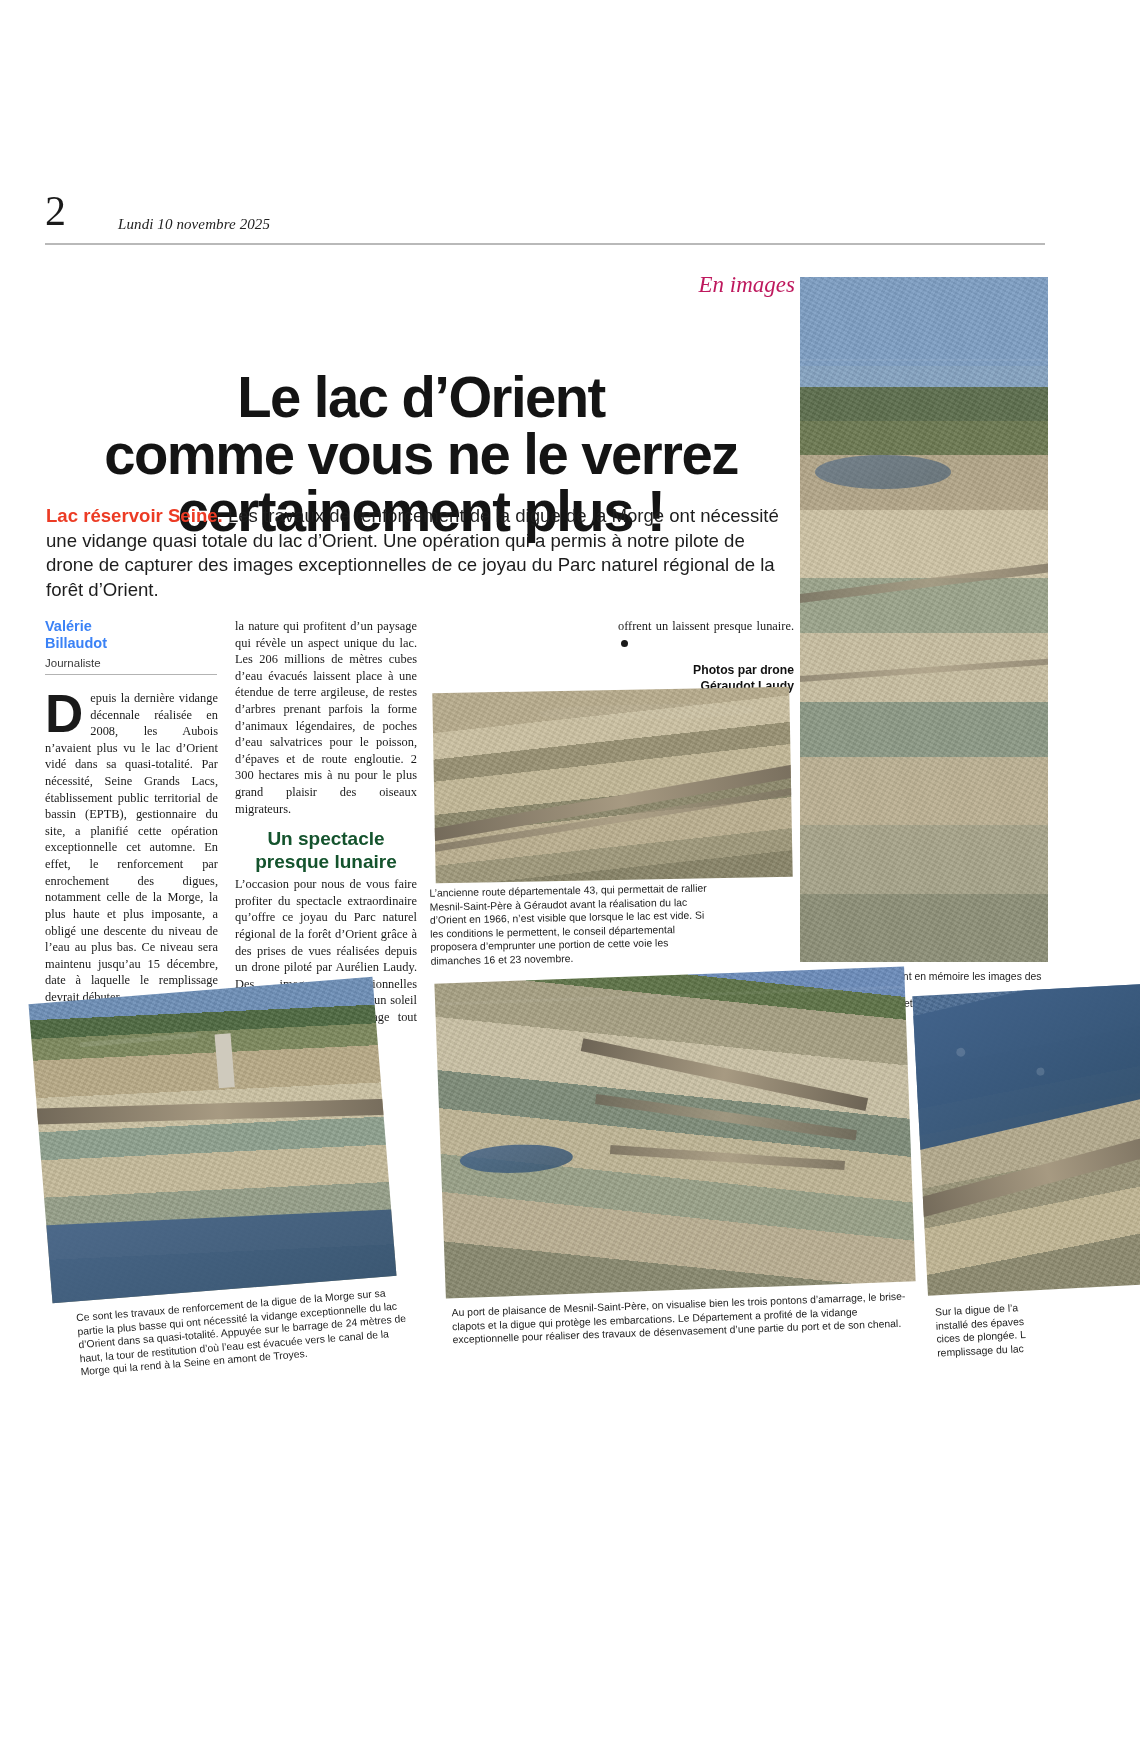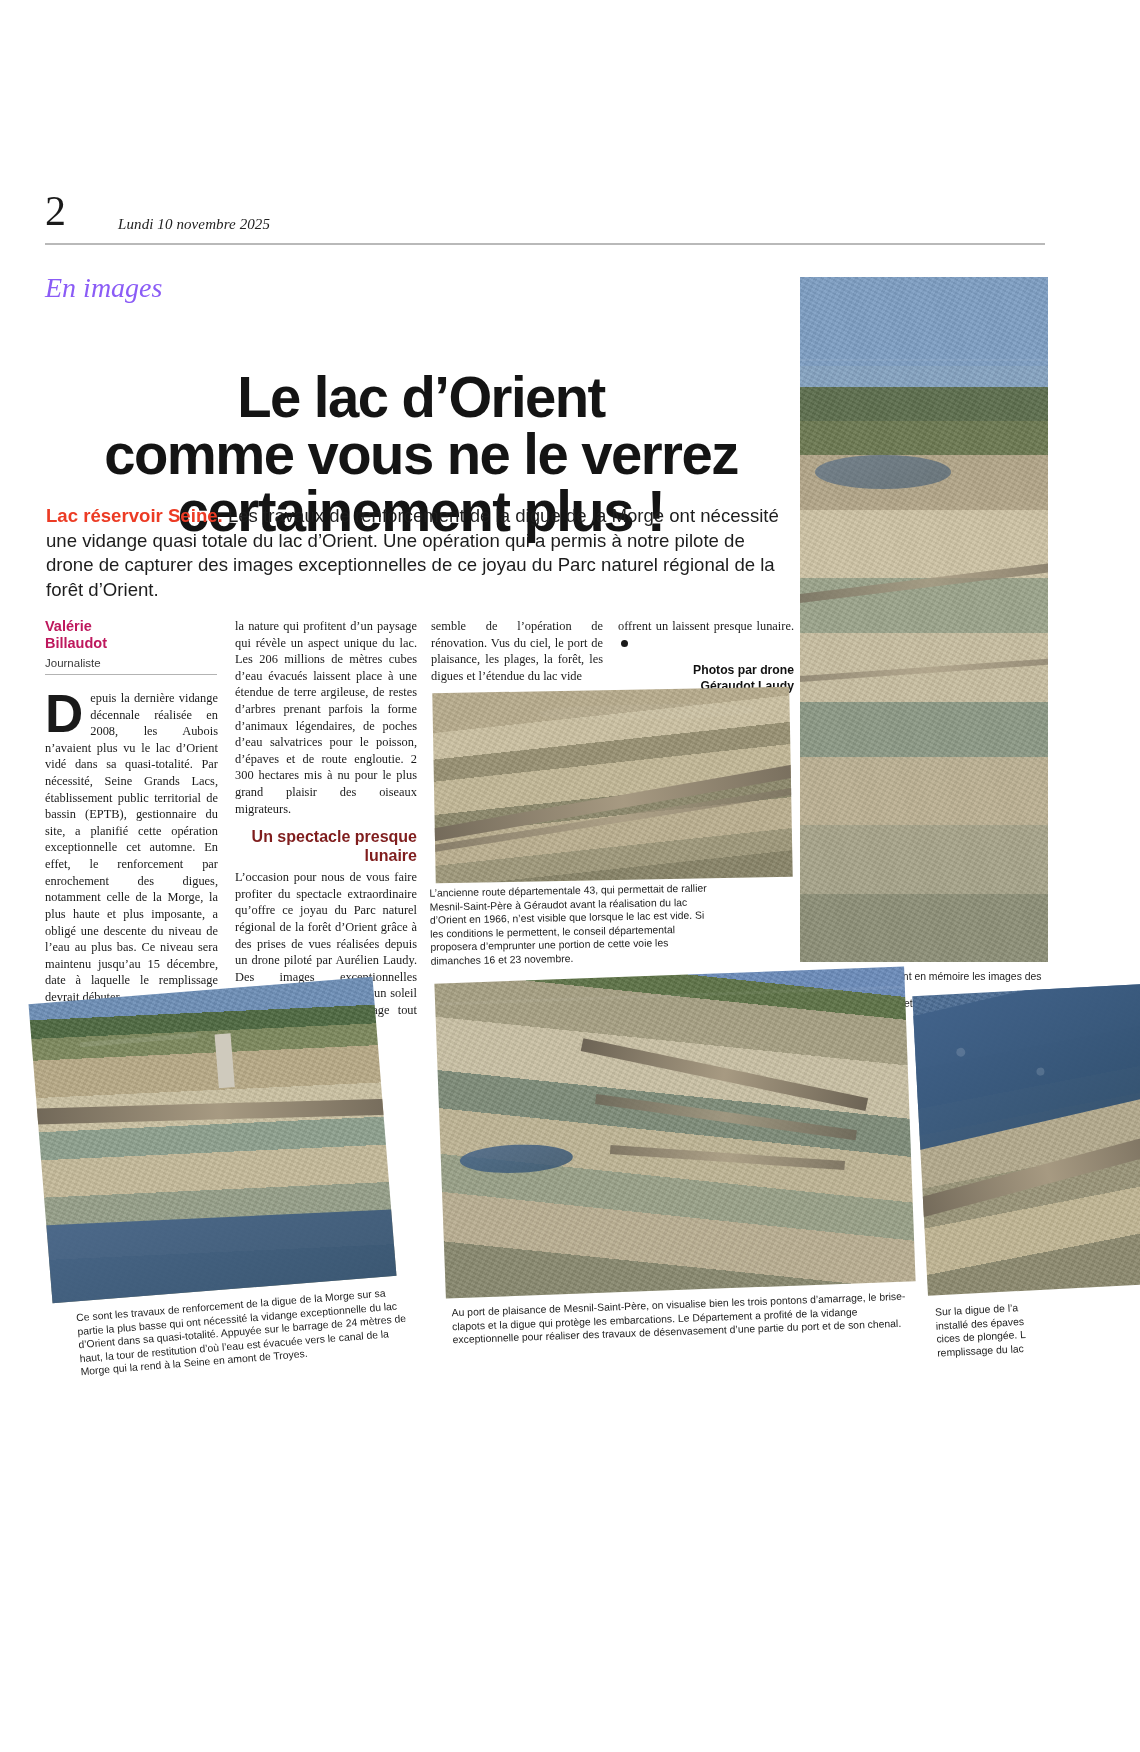--- a/index.html
+++ b/index.html
@@ -17,50 +17,50 @@
   .masthead{position:absolute;left:45px;top:196px;width:1000px;height:46px;}
   .folio{position:absolute;left:0;top:-6px;font-family:"Liberation Serif",serif;font-size:42px;font-weight:400;color:#1a1a1a;line-height:1;}
   .folio-date{position:absolute;left:73px;top:20px;font-family:"Liberation Serif",serif;font-size:15px;color:#222;letter-spacing:.1px;font-style:italic;}
   .rubric{position:absolute;left:320px;top:-4px;display:flex;align-items:center;gap:9px;}
   .rubric-dot{width:19px;height:19px;border-radius:50%;background:#ec3b24;display:block;}
   .rubric-title{font-family:"Liberation Sans",sans-serif;font-weight:700;font-size:32px;letter-spacing:-.6px;color:#171717;
     transform:scaleX(.92);transform-origin:left center;white-space:nowrap;}
   .rule-top{position:absolute;left:45px;top:243px;width:1000px;height:2px;background:#b9b9b9;}
 
   
-  .kicker{position:absolute;left:45px;top:272px;width:750px;text-align:left;
-    font-family:"Liberation Serif",serif;font-style:italic;font-size:28px;color:#8b5cf6;}
+  .kicker{position:absolute;left:45px;top:272px;width:750px;text-align:right;
+    font-family:"Liberation Serif",serif;font-style:italic;font-size:23px;color:#be185d;}
   .headline{position:absolute;left:45px;top:330px;width:752px;text-align:center;
     font-family:"Liberation Sans",sans-serif;font-weight:700;font-size:58px;line-height:.98;
     letter-spacing:-1.6px;color:#141414;transform:scaleX(.97);transform-origin:center top;}
   .headline span{display:block;}
 
   
   .standfirst{position:absolute;left:46px;top:504px;width:750px;
     font-family:"Liberation Sans",sans-serif;font-size:18.6px;line-height:1.32;color:#1d1d1d;}
   .standfirst b{color:#ec3b24;font-weight:700;}
 
   
   .byline{position:absolute;left:45px;top:618px;width:172px;}
-  .byline-name{font-weight:700;font-size:14.5px;line-height:1.16;color:#be185d;}
+  .byline-name{font-weight:700;font-size:14.5px;line-height:1.16;color:#3b82f6;}
   .byline-role{font-size:11.5px;color:#3a3a3a;margin-top:5px;}
   .byline-rule{width:172px;height:1px;background:#b3b3b3;margin-top:5px;}
 
   
   .col{position:absolute;font-family:"Liberation Serif",serif;font-size:12.4px;line-height:1.34;
      text-align:justify;color:#1a1a1a;hyphens:auto;}
   .col p{margin:0 0 0 0;}
   .col1{left:45px;top:690px;width:173px;}
   .col2{left:235px;top:618px;width:182px;}
   .col3{left:431px;top:618px;width:172px;}
   .col4{left:618px;top:618px;width:176px;}
   .dropcap{float:left;font-family:"Liberation Sans",sans-serif;font-weight:700;font-size:53px;
     line-height:.82;margin:2px 7px 0 0;color:#1a1a1a;}
-  .subhead{font-family:"Liberation Sans",sans-serif;font-weight:700;font-size:16px;
-    line-height:1.18;color:#7f1d1d;margin:11px 0 3px 0;text-align:right;}
+  .subhead{font-family:"Liberation Sans",sans-serif;font-weight:700;font-size:19px;
+    line-height:1.18;color:#14532d;margin:11px 0 3px 0;text-align:center;}
   .endmark{display:inline-block;width:7px;height:7px;border-radius:50%;background:#1a1a1a;
     vertical-align:middle;margin-left:3px;}
   .credit{font-family:"Liberation Sans",sans-serif;font-weight:700;font-size:12.2px;
     line-height:1.28;text-align:right;margin-top:12px;color:#111;}
 
   
   .photo{position:absolute;overflow:hidden;background:#8a7d63;}
   .cap{position:absolute;font-family:"Liberation Sans",sans-serif;font-size:10.4px;
     line-height:1.3;color:#1d1d1d;}
 
@@ -144,23 +144,20 @@
 cubes d’eau évacués</div>
     <p>Une aubaine pour les photographes et amoureux de</p>
   </div>
 
   <div class="col col2">
     <p>la nature qui profitent d’un paysage qui révèle un aspect unique du lac. Les 206 millions de mètres cubes d’eau évacués laissent place à une étendue de terre argileuse, de restes d’arbres prenant parfois la forme d’animaux légendaires, de poches d’eau salvatrices pour le poisson, d’épaves et de route engloutie. 2 300 hectares mis à nu pour le plus grand plaisir des oiseaux migrateurs.</p>
     <div class="subhead">Un spectacle presque lunaire</div>
     <p>L’occasion pour nous de vous faire profiter du spectacle extraordinaire qu’offre ce joyau du Parc naturel régional de la forêt d’Orient grâce à des prises de vues réalisées depuis un drone piloté par Aurélien Laudy. Des images exceptionnelles capturées avec brio et sous un soleil radieux rendant le reportage tout aussi rarissime que l’en-</p>
   </div>
 
-  <div class="col col3">
-    <p>semble de l’opération de rénovation. Vus du ciel, le port de plaisance, les plages, la forêt, les digues et l’étendue du lac vide</p>
-  </div>
 
   <div class="col col4">
     <p><span>offrent un laissent presque lunaire.</span><span class="endmark"></span></p>
     <div class="credit">
       <div>Photos par drone</div>
       <div>Géraudot Laudy</div>
     </div>
   </div>
 
   <div class="photo aer-a" id="ph-right">

